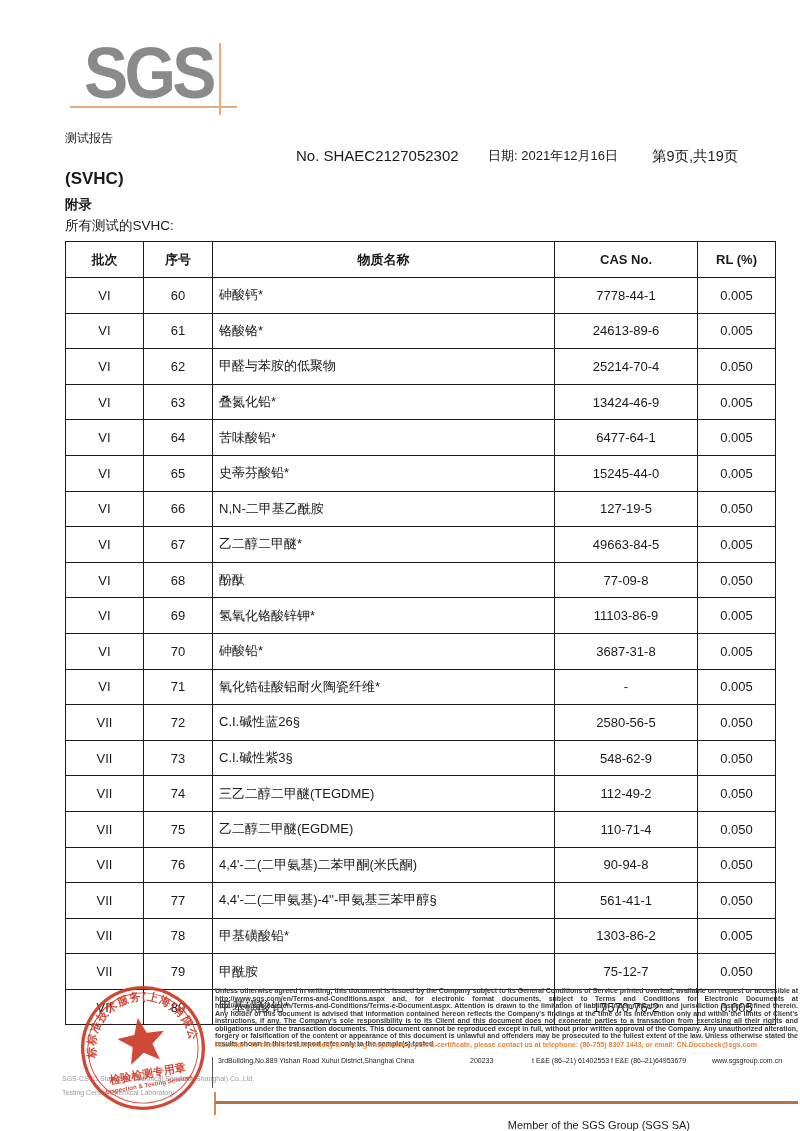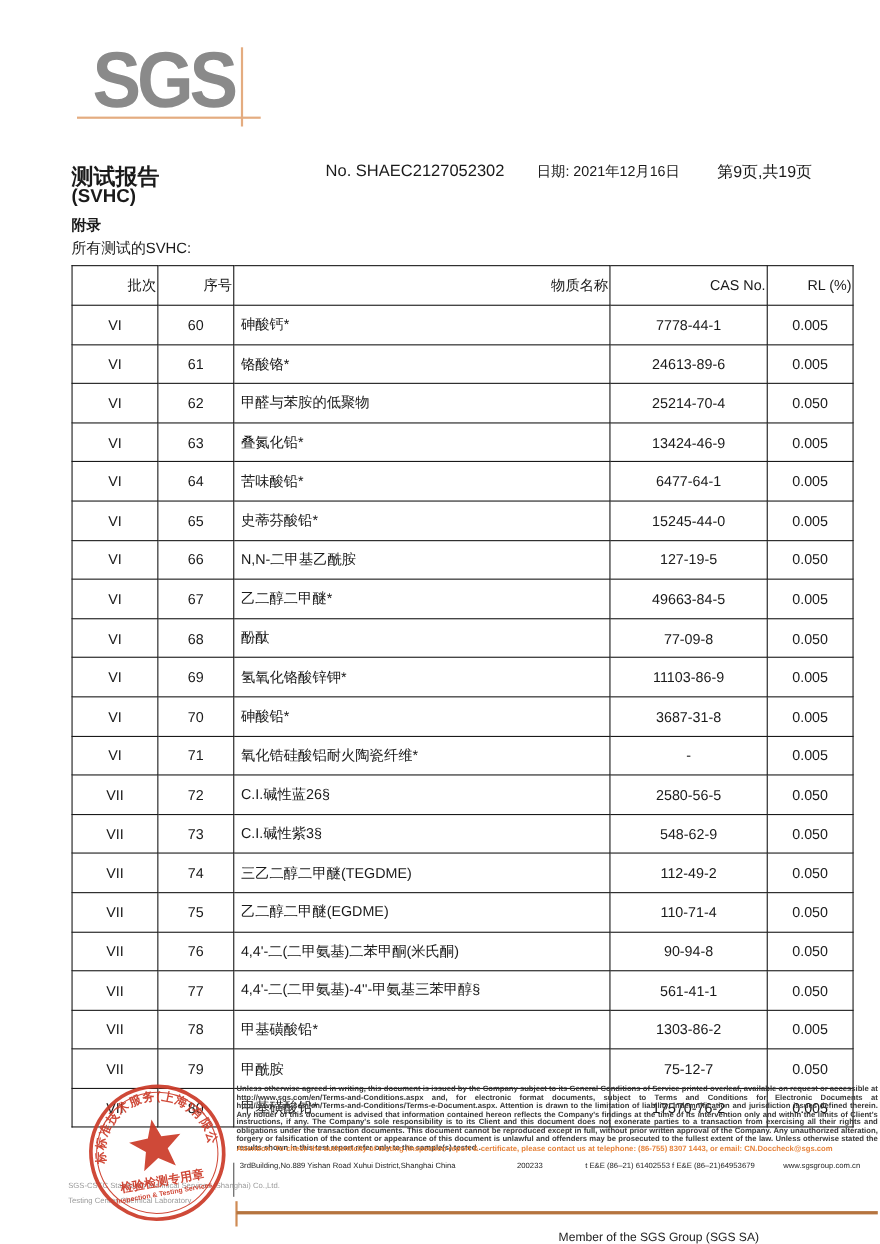--- a/index.html
+++ b/index.html
@@ -11,33 +11,33 @@
 
   
   .logo-text{
     left:84px;top:40px;font-size:72px;font-weight:bold;color:#8a8a8a;
     letter-spacing:-4px;line-height:66px;transform:scaleX(.92);transform-origin:left top;
   }
   .cross-v{left:219px;top:43px;width:2px;height:72px;background:#e4ac80;}
   .cross-h{left:70px;top:106px;width:167px;height:2px;background:#e4ac80;}
 
   
-  .doc-title{left:65px;top:147px;font-size:20px;font-weight:bold;}
+  .doc-title{left:65px;top:130px;font-size:12px;font-weight:normal;}
   .doc-subtitle{left:65px;top:169px;font-size:17px;font-weight:bold;}
   .report-no{left:296px;top:147px;font-size:15px;}
   .report-date{left:488px;top:147px;font-size:13px;}
   .report-page{left:652px;top:147px;font-size:14.5px;}
   .appendix{left:65px;top:196px;font-size:13.5px;font-weight:bold;}
   .list-title{left:65px;top:217px;font-size:13.5px;font-weight:normal;}
 
   
   .svhc-table{left:65px;top:241px;}
   table{border-collapse:collapse;table-layout:fixed;width:695px;}
   th,td{border:1.6px solid #1a1a1a;font-size:13px;overflow:hidden;white-space:nowrap;}
-  th{height:33px;font-weight:normal;text-align:right;}
+  th{height:33px;font-weight:bold;text-align:center;}
   td{height:32.6px;text-align:center;}
   td.col-name{text-align:left;padding-left:6px;}
   .w-batch{width:75px;}.w-no{width:66px;}.w-name{width:339px;}.w-cas{width:140px;}.w-rl{width:75px;}
 
   
   .company-gray{left:62px;font-size:7px;color:#9b9b9b;z-index:1;}
   .stamp{left:76px;top:981px;width:134px;height:134px;z-index:2;opacity:.92;transform:rotate(-10deg);}
   .disclaimer{
     left:215px;top:987px;width:583px;font-size:7px;line-height:7.55px;
     font-weight:600;color:#3a3a3a;text-align:justify;

